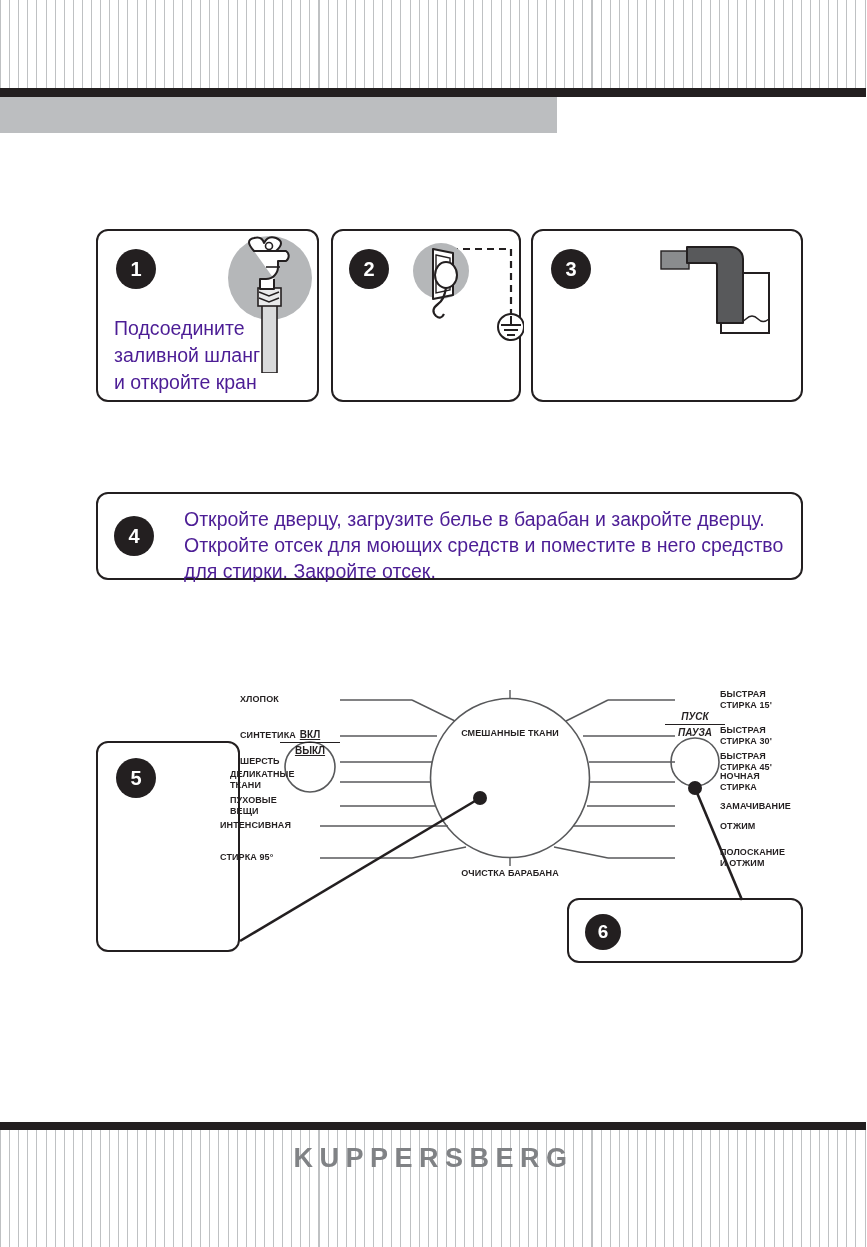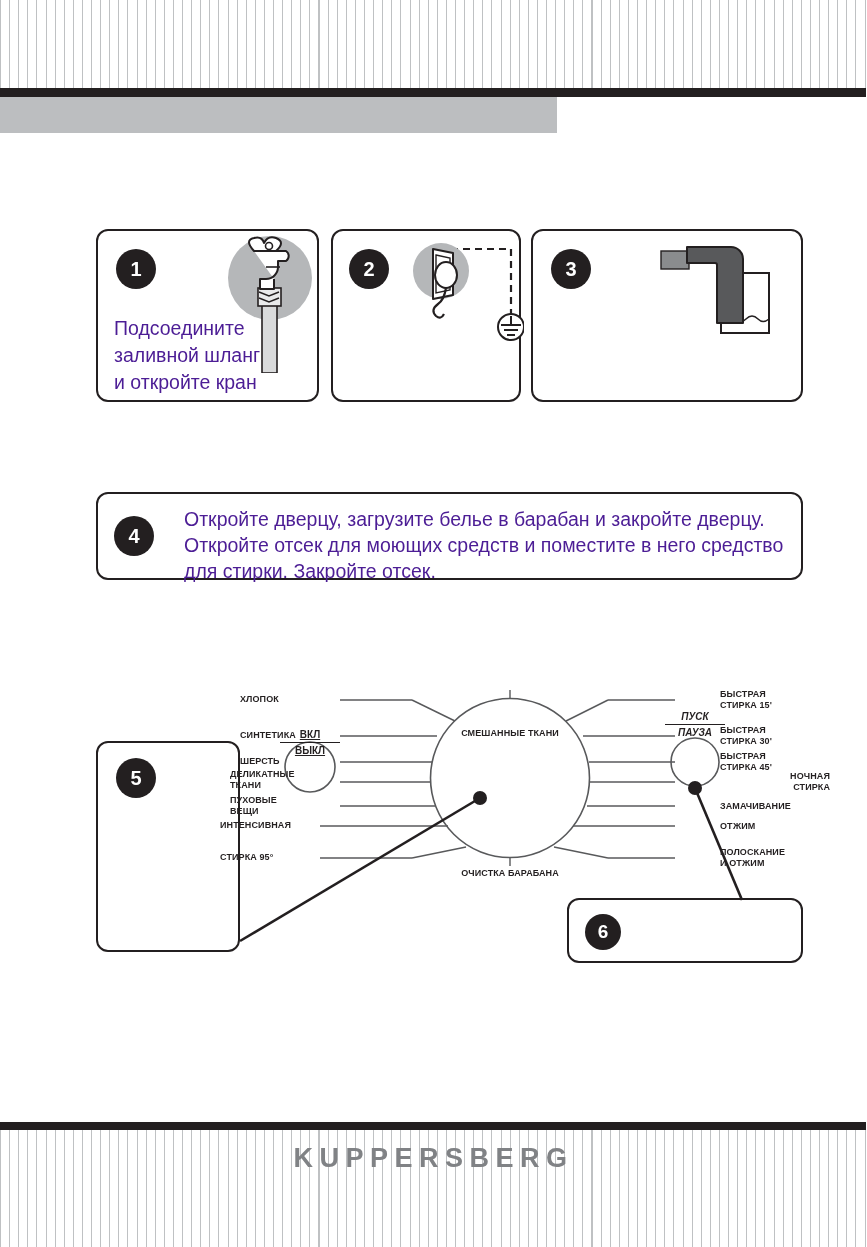--- a/index.html
+++ b/index.html
@@ -269,21 +269,21 @@
 ВЕЩИ</div>
     <div class="dial-label r" style="left:-60px; top:148px; width:98px;">ИНТЕНСИВНАЯ</div>
     <div class="dial-label r" style="left:-60px; top:180px; width:98px;">СТИРКА 95°</div>
 
     <div class="dial-label l" style="left:400px; top:17px;  width:110px;">БЫСТРАЯ
 СТИРКА 15'</div>
     <div class="dial-label l" style="left:400px; top:53px;  width:110px;">БЫСТРАЯ
 СТИРКА 30'</div>
     <div class="dial-label l" style="left:400px; top:79px;  width:110px;">БЫСТРАЯ
 СТИРКА 45'</div>
-    <div class="dial-label l" style="left:400px; top:99px;  width:110px;text-align:right;">НОЧНАЯ
+    <div class="dial-label l" style="left:400px; top:99px;  width:110px;">НОЧНАЯ
 СТИРКА</div>
     <div class="dial-label l" style="left:400px; top:129px; width:110px;">ЗАМАЧИВАНИЕ</div>
     <div class="dial-label l" style="left:400px; top:149px; width:110px;">ОТЖИМ</div>
     <div class="dial-label l" style="left:400px; top:175px; width:110px;">ПОЛОСКАНИЕ
 И ОТЖИМ</div>
   </div>
 
   <div class="darkbar" id="footer-darkbar"></div>
   <div id="footer-tab"></div>
   <div class="stripes" id="stripes-bot"></div>

